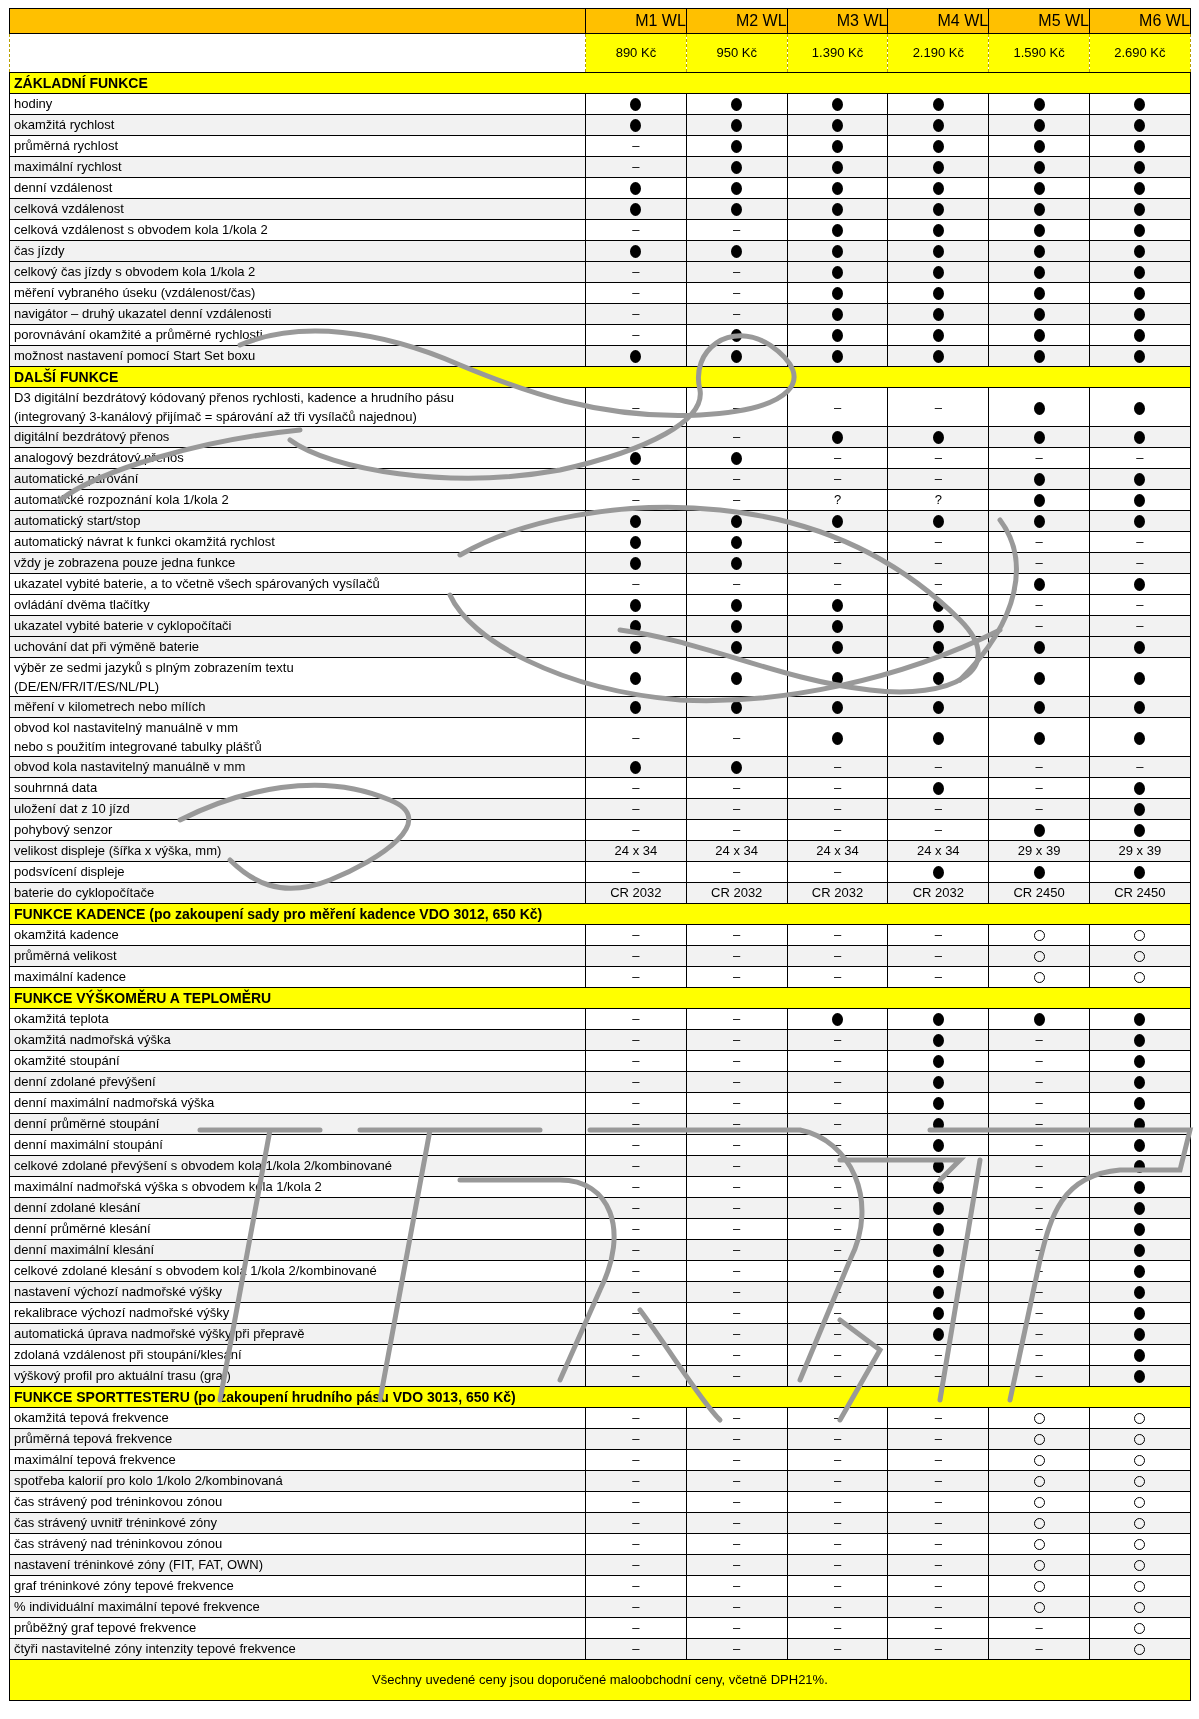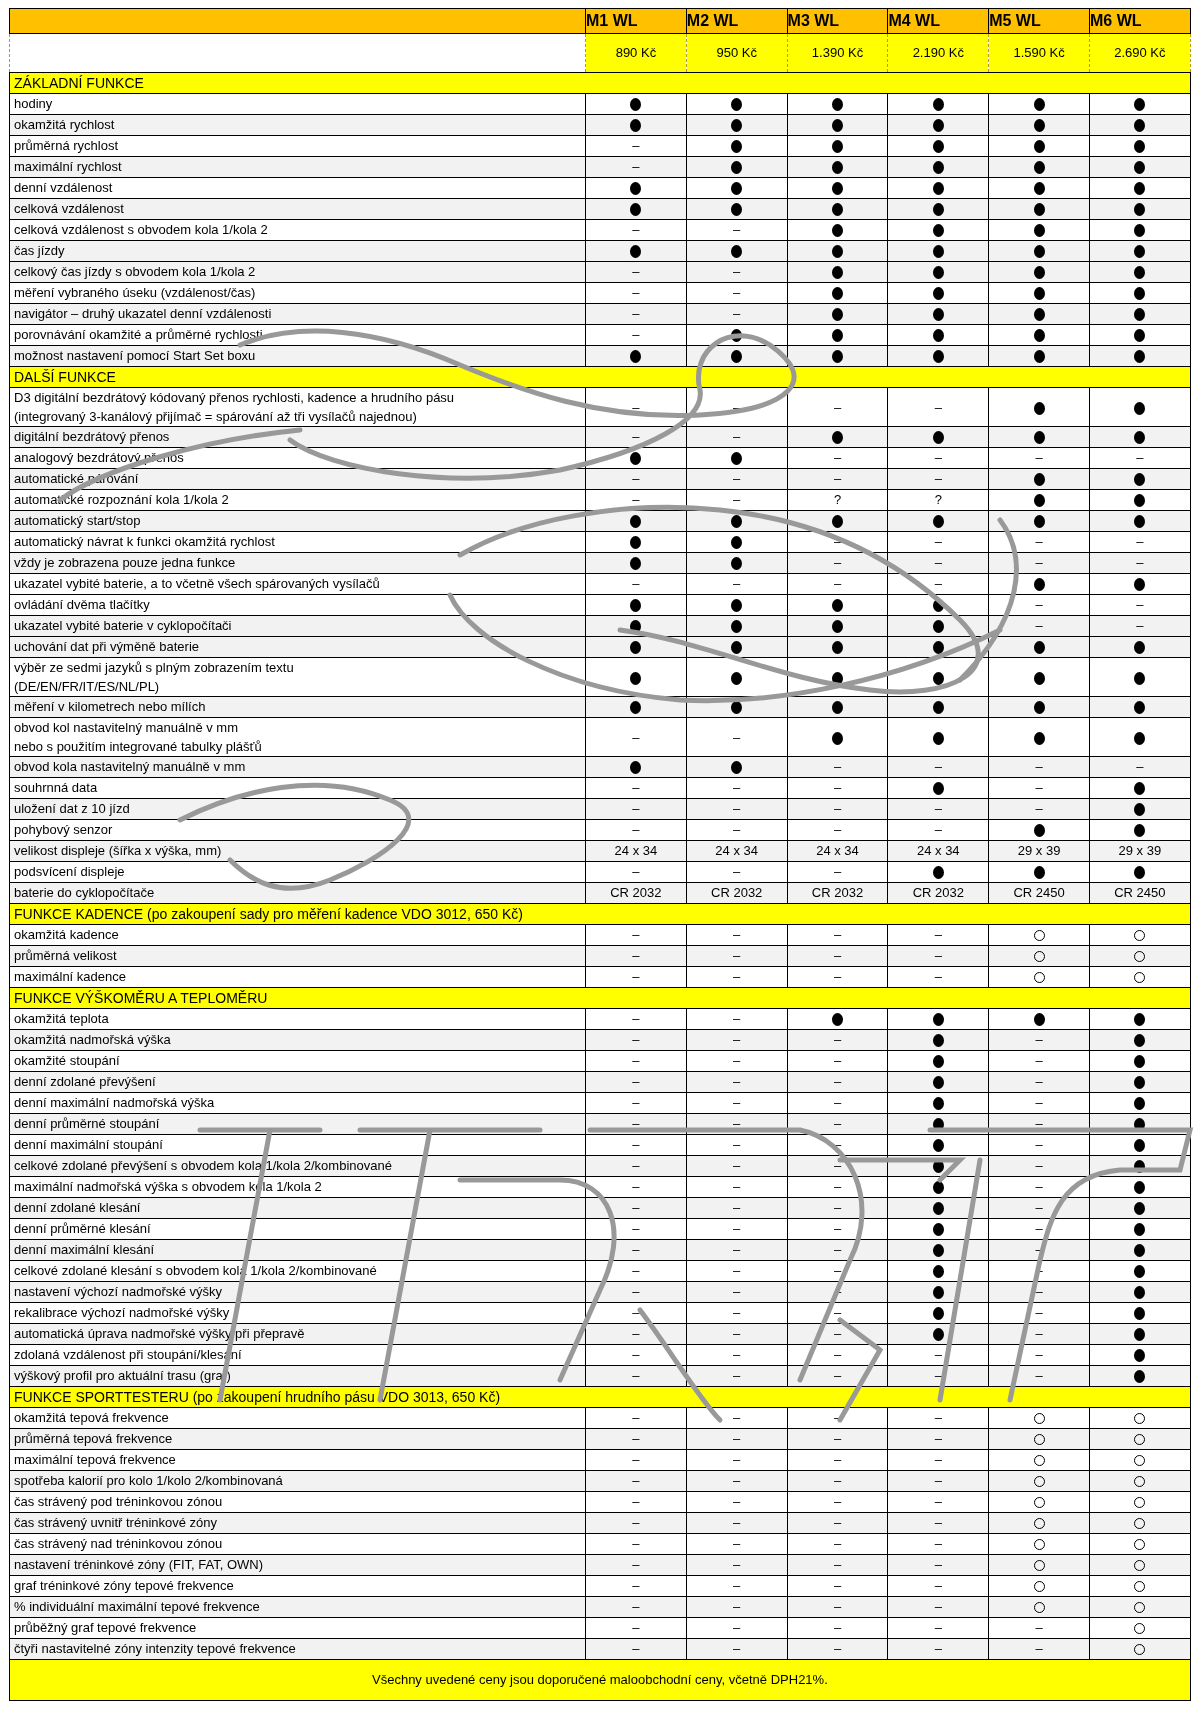--- a/index.html
+++ b/index.html
@@ -4,25 +4,25 @@
 <style>
   html, body { margin:0; padding:0; background:#ffffff; }
   body { width:1199px; height:1719px; position:relative; overflow:hidden;
          font-family:"Liberation Sans", "DejaVu Sans", sans-serif; color:#000; }
   #wrap { position:absolute; left:9px; top:8px; width:1181px; }
   table { border-collapse:collapse; width:1181px; table-layout:fixed; position:relative; z-index:1; }
   col.c-label { width:576px; }
   col.c-model { width:100.8px; }
   td, th { border:1px solid #000; padding:0 0 0 4px; font-size:13px; height:20px; line-height:20px; white-space:nowrap; overflow:hidden; }
   td.v { text-align:center; padding:0; }
-  tr.hdr th { background:#ffc000; font-weight:bold; font-size:16px; height:24px; line-height:24px; text-align:left; padding:0; }
+  tr.hdr th { background:#ffc000; font-weight:normal; font-size:16px; height:24px; line-height:24px; text-align:right; padding:0; }
   tr.hdr th.blank { background:#ffc000; }
   tr.price td { background:#ffff00; text-align:center; padding:9px; border-left:1px dashed #b8a000; border-right:1px dashed #b8a000; }
   tr.price td.blank { background:#fff; }
-  tr.sec td { background:#ffff00; font-weight:normal; font-size:14px; }
+  tr.sec td { background:#ffff00; font-weight:bold; font-size:14px; }
   tr.row.alt td { background:#f2f2f2; }
   tr.row.tall td { height:38px; line-height:19px; white-space:normal; }
   tr.foot td { background:#ffff00; text-align:center; padding:10px; font-size:13px; }
   .dot { display:inline-block; width:11px; height:13px; border-radius:50%; background:#000; vertical-align:middle; }
   .ring { display:inline-block; width:9px; height:9px; border-radius:50%; border:1.5px solid #000; vertical-align:middle; }
   .dash { display:inline-block; }
   .q { display:inline-block; font-size:13px; }
   #watermark { position:absolute; left:0; top:0; width:1199px; height:1719px; z-index:2; pointer-events:none; }
 </style>
 </head>

